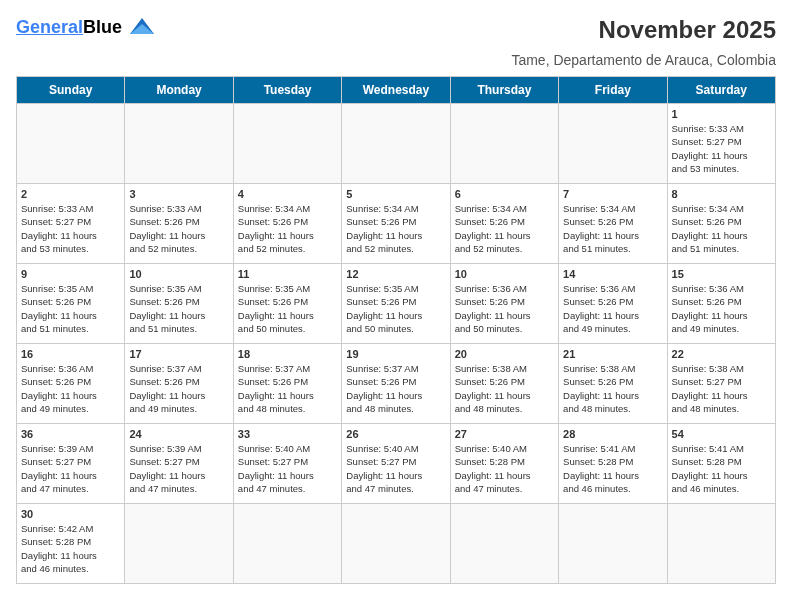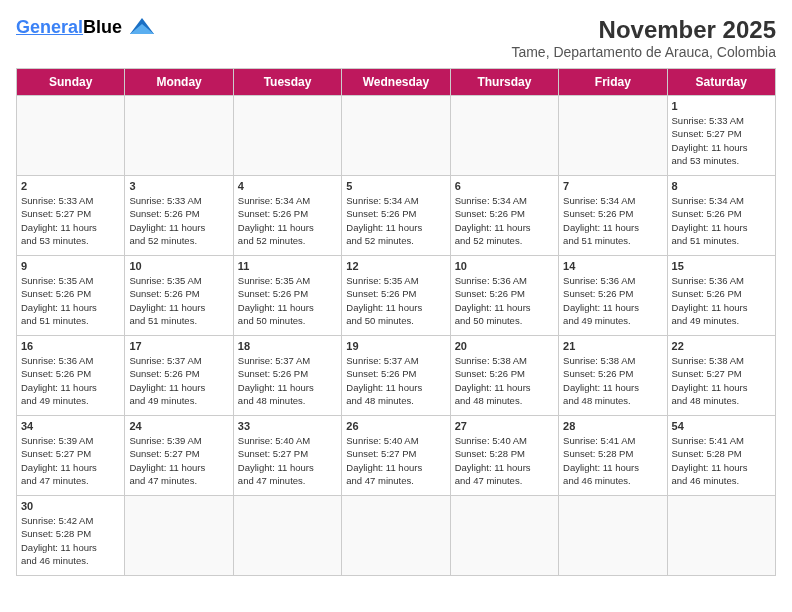--- a/index.html
+++ b/index.html
@@ -39,28 +39,29 @@
       text-align: right;
     }
     .month-title {
       font-size: 24px;
       font-weight: bold;
       color: #333;
     }
     .location-title {
       font-size: 14px;
       color: #555;
+      margin-top: 8px;
     }
     .calendar {
       width: 100%;
       border-collapse: collapse;
       table-layout: fixed;
     }
     .calendar thead th {
-      background-color: #be185d;
+      background-color: #0369a1;
       color: #fff;
       text-align: center;
       padding: 6px 4px;
       font-size: 12px;
       border: 1px solid #ccc;
     }
     .calendar tbody td {
       vertical-align: top;
       border: 1px solid #ccc;
       padding: 4px;
@@ -278,21 +279,21 @@
         <td>
           <span class="day-number">22</span>
           <div class="cell-info" style="white-space: pre-line;">Sunrise: 5:38 AM
 Sunset: 5:27 PM
 Daylight: 11 hours
 and 48 minutes.</div>
         </td>
       </tr>
       <tr>
         <td>
-          <span class="day-number">34</span>
+          <span class="day-number">36</span>
           <div class="cell-info" style="white-space: pre-line;">Sunrise: 5:39 AM
 Sunset: 5:27 PM
 Daylight: 11 hours
 and 47 minutes.</div>
         </td>
         <td>
           <span class="day-number">24</span>
           <div class="cell-info" style="white-space: pre-line;">Sunrise: 5:39 AM
 Sunset: 5:27 PM
 Daylight: 11 hours

